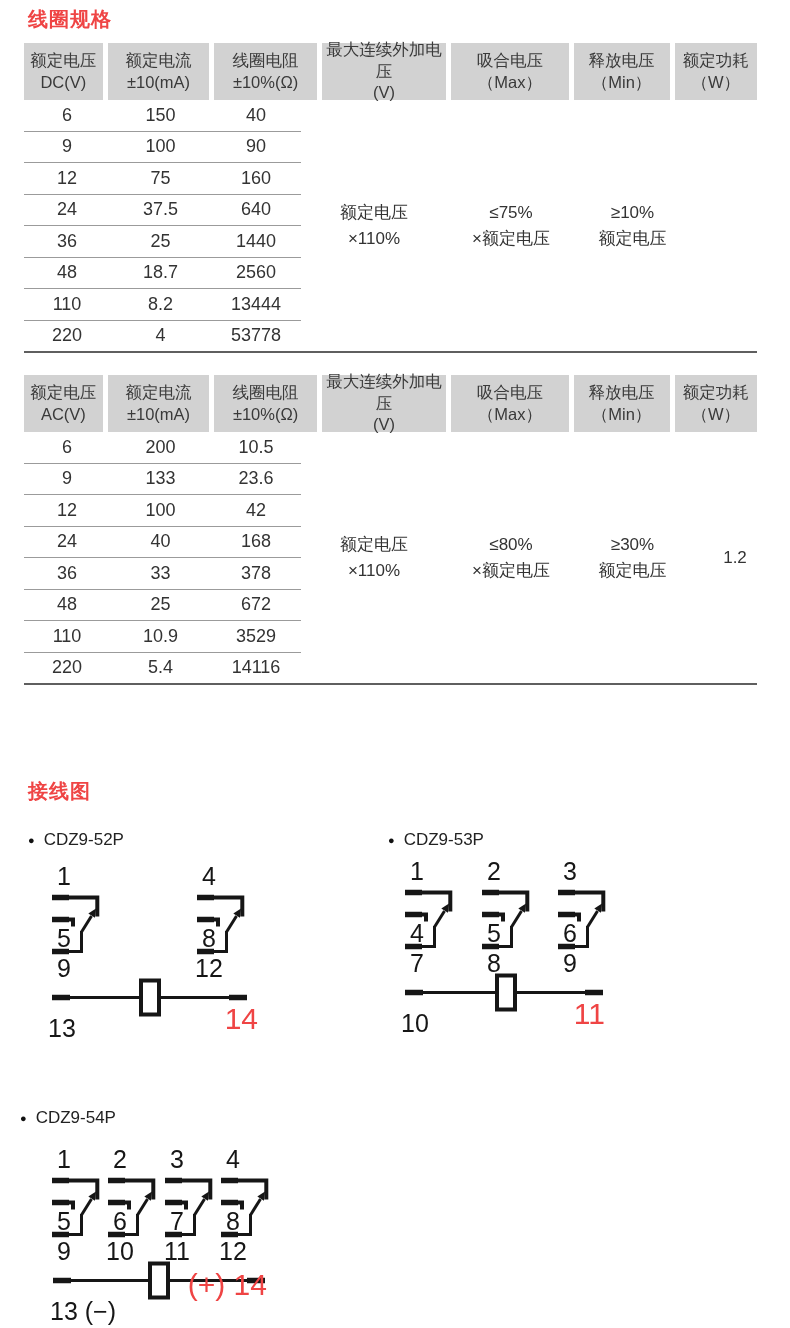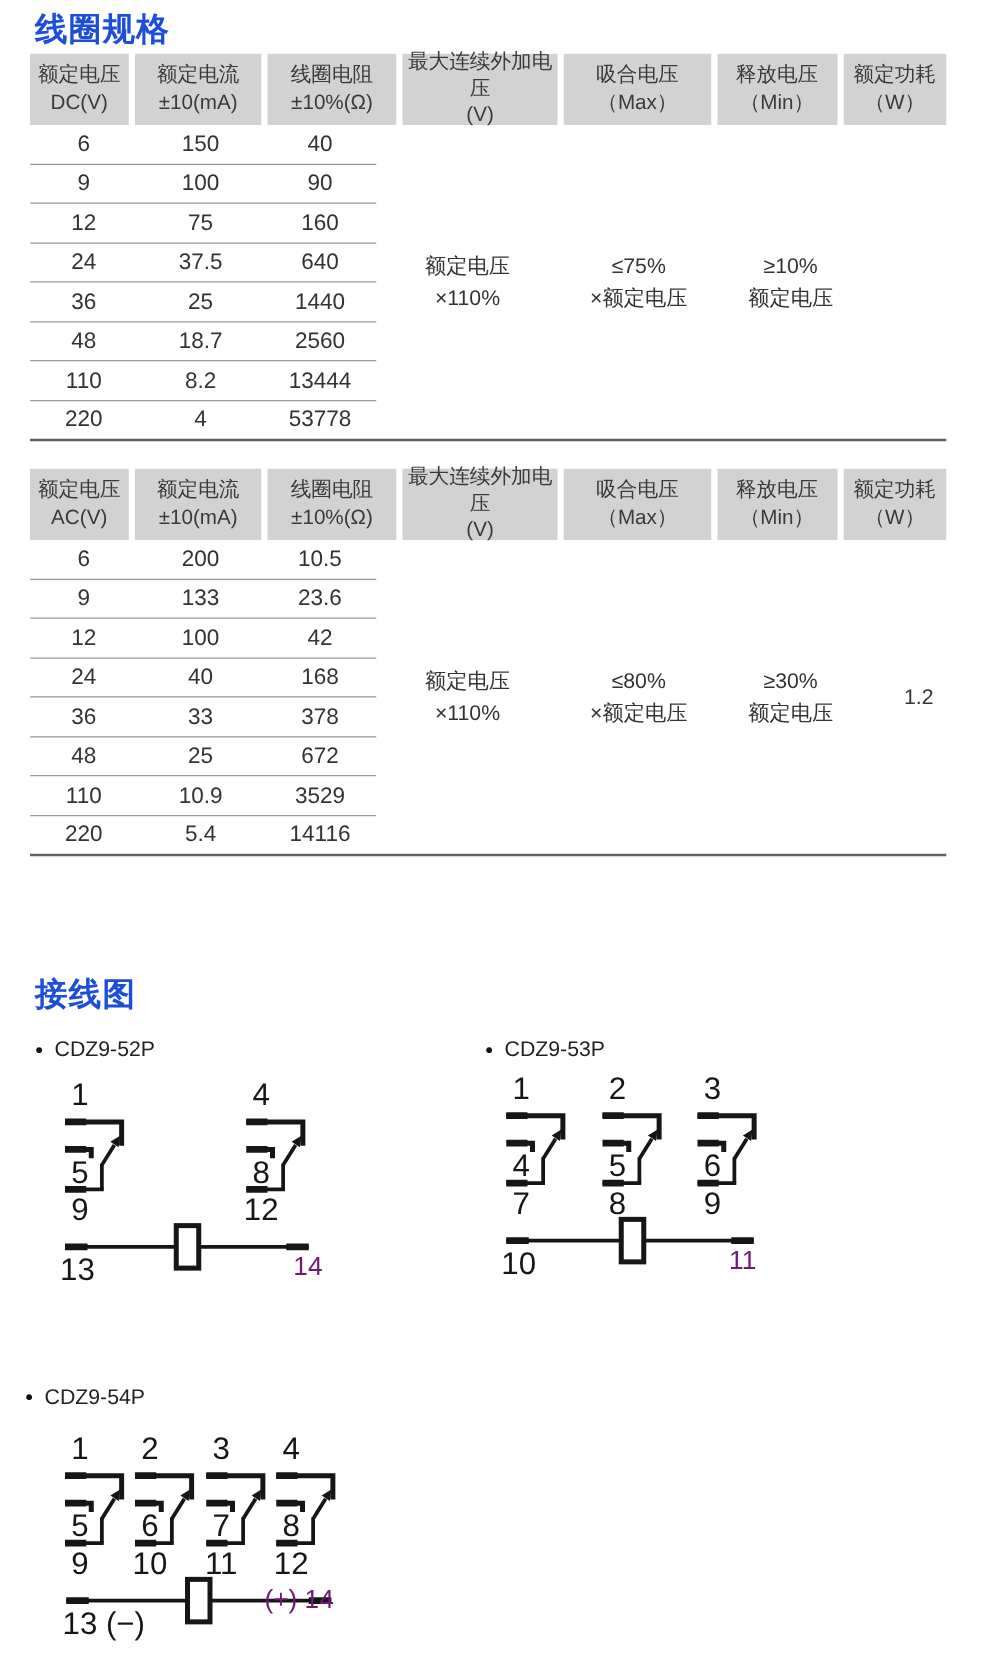--- a/index.html
+++ b/index.html
@@ -1,19 +1,19 @@
 <!DOCTYPE html>
 <html><head>
 <meta charset="utf-8">
 <style>
   html,body{margin:0;padding:0;background:#fff;}
   #page{position:relative;width:790px;height:1328px;background:#fff;overflow:hidden;
         font-family:"Liberation Sans",sans-serif;}
 
-  .section-title{position:absolute;font-size:26px;font-weight:bold;color:#1d4ed8;
+  .section-title{position:absolute;font-size:20px;font-weight:bold;color:#ef4444;
         letter-spacing:1px;}
 
   
   .spec-table{position:absolute;left:24px;width:733px;}
   .thead{display:flex;gap:5px;}
   .th{background:#d2d2d2;height:57px;display:flex;flex-direction:column;
       justify-content:center;align-items:center;font-size:16.5px;color:#3a3a3a;
       line-height:1.32;text-align:center;}
   .w1{width:86px}.w2{width:111px}.w3c{width:112px}.w4c{width:136px}
   .w5c{width:128px}.w6c{width:105px}.w7c{width:90px}
@@ -37,22 +37,22 @@
   .diagram{position:absolute;}
   .diagram svg{position:absolute;left:0;top:0;}
   .stroke{stroke:#161616;fill:none;}
   .sw3{stroke-width:3px;}
   .sw4{stroke-width:4px;}
   .tick{stroke:#161616;stroke-width:5.5px;fill:none;}
   .arrow{fill:#161616;stroke:none;}
   .coilrect{fill:#fff;stroke:#161616;stroke-width:4px;}
   .dlabel{position:absolute;width:44px;text-align:center;font-size:25px;
       color:#161616;line-height:1.1;white-space:nowrap;}
-  .coil-lab-l{position:absolute;font-size:25px;color:#161616;white-space:nowrap;}
-  .coil-lab-r{position:absolute;font-size:21px;color:#701a75;text-align:right;white-space:nowrap;}
+  .coil-lab-l{position:absolute;font-size:25px;color:#161616;white-space:nowrap;margin-top:12px;}
+  .coil-lab-r{position:absolute;font-size:30px;color:#ef4444;text-align:right;white-space:nowrap;}
 </style>
 </head>
 <body>
 
 <div id="page">
 
   <svg width="0" height="0" style="position:absolute">
     <defs>
       <g id="pole">
         <line class="tick" x1="0" y1="2.5" x2="17" y2="2.5"></line>

